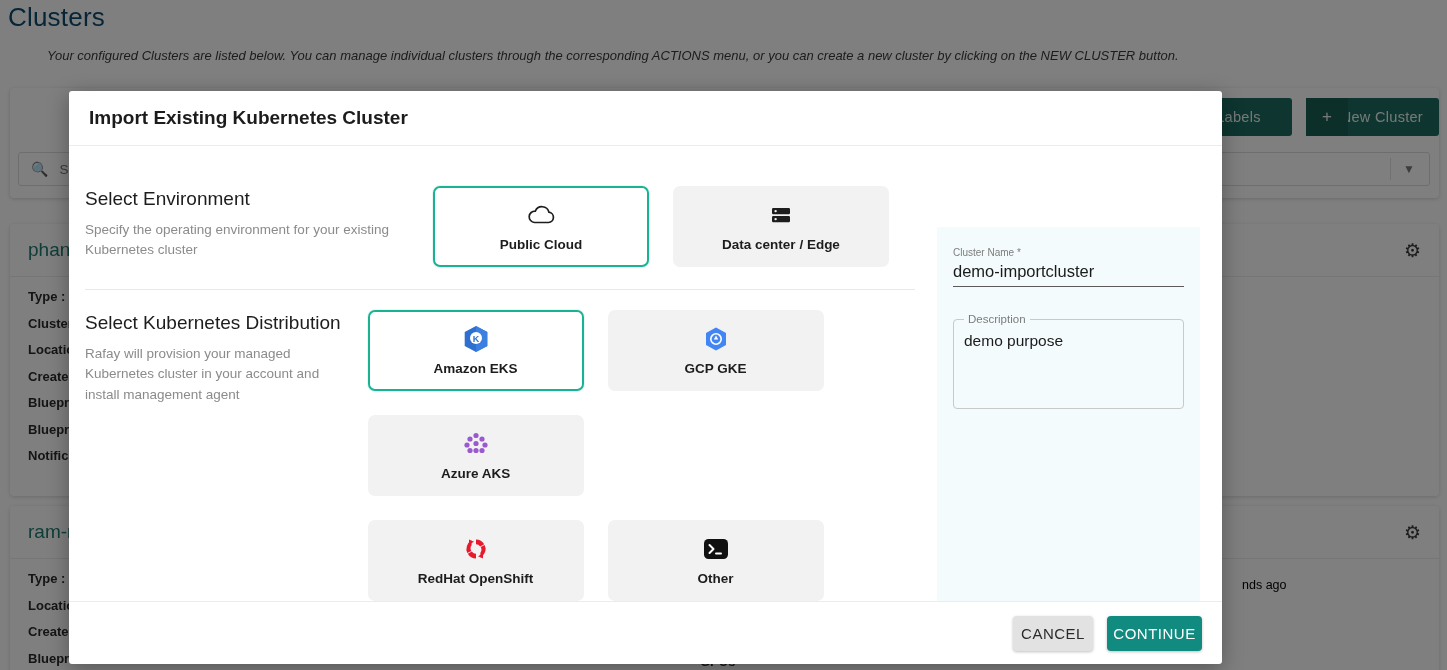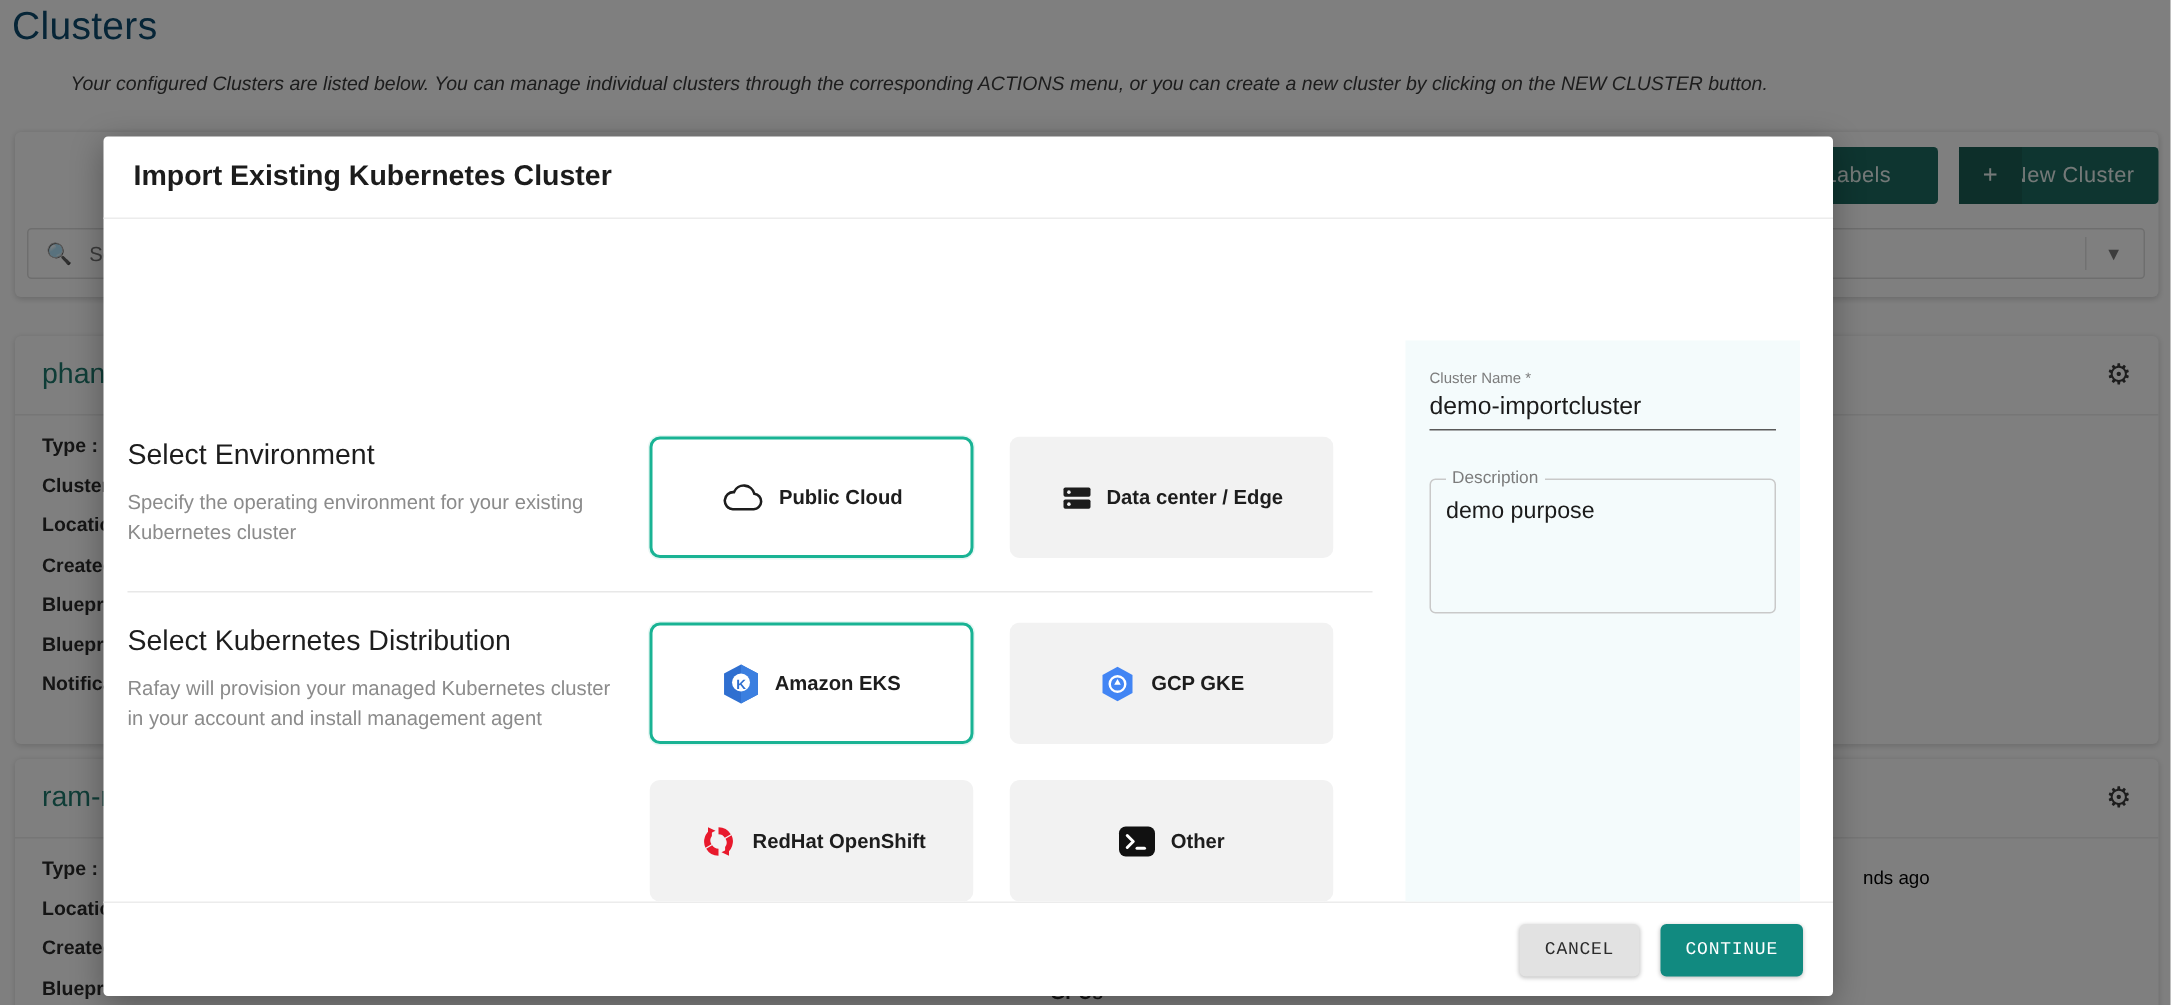--- a/index.html
+++ b/index.html
@@ -148,21 +148,21 @@
   }
   .sec-sub {
     font-size: 13.5px; color: #8b8b8b; line-height: 1.5; margin: 0;
     max-width: 330px;
   }
   .cards { display: flex; flex-wrap: wrap; gap: 24px; }
   .card {
     width: 216px; height: 81px;
     background: #f2f2f2; border: 2px solid transparent;
     border-radius: 7px;
-    display: flex; 
+    display: flex; flex-direction: column;
     align-items: center; justify-content: center;
     gap: 9px; cursor: pointer;
   }
   .card.selected {
     background: #ffffff; border-color: #19b394;
     box-shadow: 0 0 0 1px rgba(25,179,148,.1);
   }
   .card .lbl { font-size: 13.5px; font-weight: bold; color: #1d1d1d; }
   .card .ico { height: 26px; display: flex; align-items: center; justify-content: center; }
   .divider {
@@ -205,23 +205,23 @@
 
   
   #modal-footer {
     height: 63px; flex: none;
     border-top: 1px solid #ececec;
     display: flex; align-items: center; justify-content: flex-end;
     gap: 14px; padding-right: 20px;
   }
   .fbtn {
     height: 35px; border: none; border-radius: 4px;
-    font-size: 12px; letter-spacing: .5px; cursor: pointer;
+    font-size: 15px; letter-spacing: .5px; cursor: pointer;
     box-shadow: 0 1px 3px rgba(0,0,0,.25);
-    font-family: Liberation Mono, monospace;
+    font-family: Liberation Sans, sans-serif;
   }
   #btn-cancel { background: #e2e2e2; color: #2b2b2b; width: 80px; }
   #btn-continue { background: #118a80; color: #ffffff; width: 95px; }
 </style>
 </head>
 <body>
 
 <div id="page-root">
 
   <div class="page-title">Clusters</div>
@@ -351,20 +351,38 @@
             <div class="card">
               <span class="ico">
                 <svg width="26" height="26" viewBox="0 0 26 26">
                   <path d="M13 1.5 23 7v12L13 24.5 3 19V7z" fill="#4285f4"></path>
                   <circle cx="13" cy="13" r="5.2" fill="none" stroke="#ffffff" stroke-width="1.6"></circle>
                   <path d="M13 9.6l2.2 3.9h-4.4z" fill="#ffffff"></path>
                 </svg>
               </span>
               <span class="lbl">GCP GKE</span>
             </div>
+            <div class="card">
+              <span class="ico">
+                <svg width="30" height="24" viewBox="0 0 30 24">
+                  <g fill="#9b59d0">
+                    <circle cx="15" cy="3.5" r="2.6"></circle>
+                    <circle cx="9" cy="7" r="2.6"></circle>
+                      <circle cx="21" cy="7" r="2.6"></circle>
+                    <circle cx="6" cy="13" r="2.6"></circle>
+                      <circle cx="15" cy="11.5" r="2.6"></circle>
+                    <circle cx="24" cy="13" r="2.6"></circle>
+                    <circle cx="9" cy="18.5" r="2.6"></circle>
+                      <circle cx="21" cy="18.5" r="2.6"></circle>
+                    <circle cx="15" cy="18.5" r="2.6"></circle>
+                  </g>
+                </svg>
+              </span>
+              <span class="lbl">Azure AKS</span>
+            </div>
           </div>
           <div class="cards cards-row2">
             <div class="card">
               <span class="ico">
                 <svg width="28" height="26" viewBox="0 0 28 26">
                   <path d="M14 3.5a9.5 9.5 0 0 1 8.2 4.7l-4 2.3A5 5 0 0 0 14 8.2z" fill="#e8192c"></path>
                   <path d="M14 22.5a9.5 9.5 0 0 1-8.2-4.7l4-2.3A5 5 0 0 0 14 17.8z" fill="#e8192c"></path>
                   <path d="M5.3 17.1A9.5 9.5 0 0 1 9.6 4.6l0 4.7a5 5 0 0 0-.3 5.6z" fill="#e8192c"></path>
                   <path d="M22.7 8.9a9.5 9.5 0 0 1-4.3 12.5l0-4.7a5 5 0 0 0 .3-5.6z" fill="#e8192c"></path>
                   <path d="M7 3.5l5 2.3-5 2.6z" fill="#e8192c"></path>

